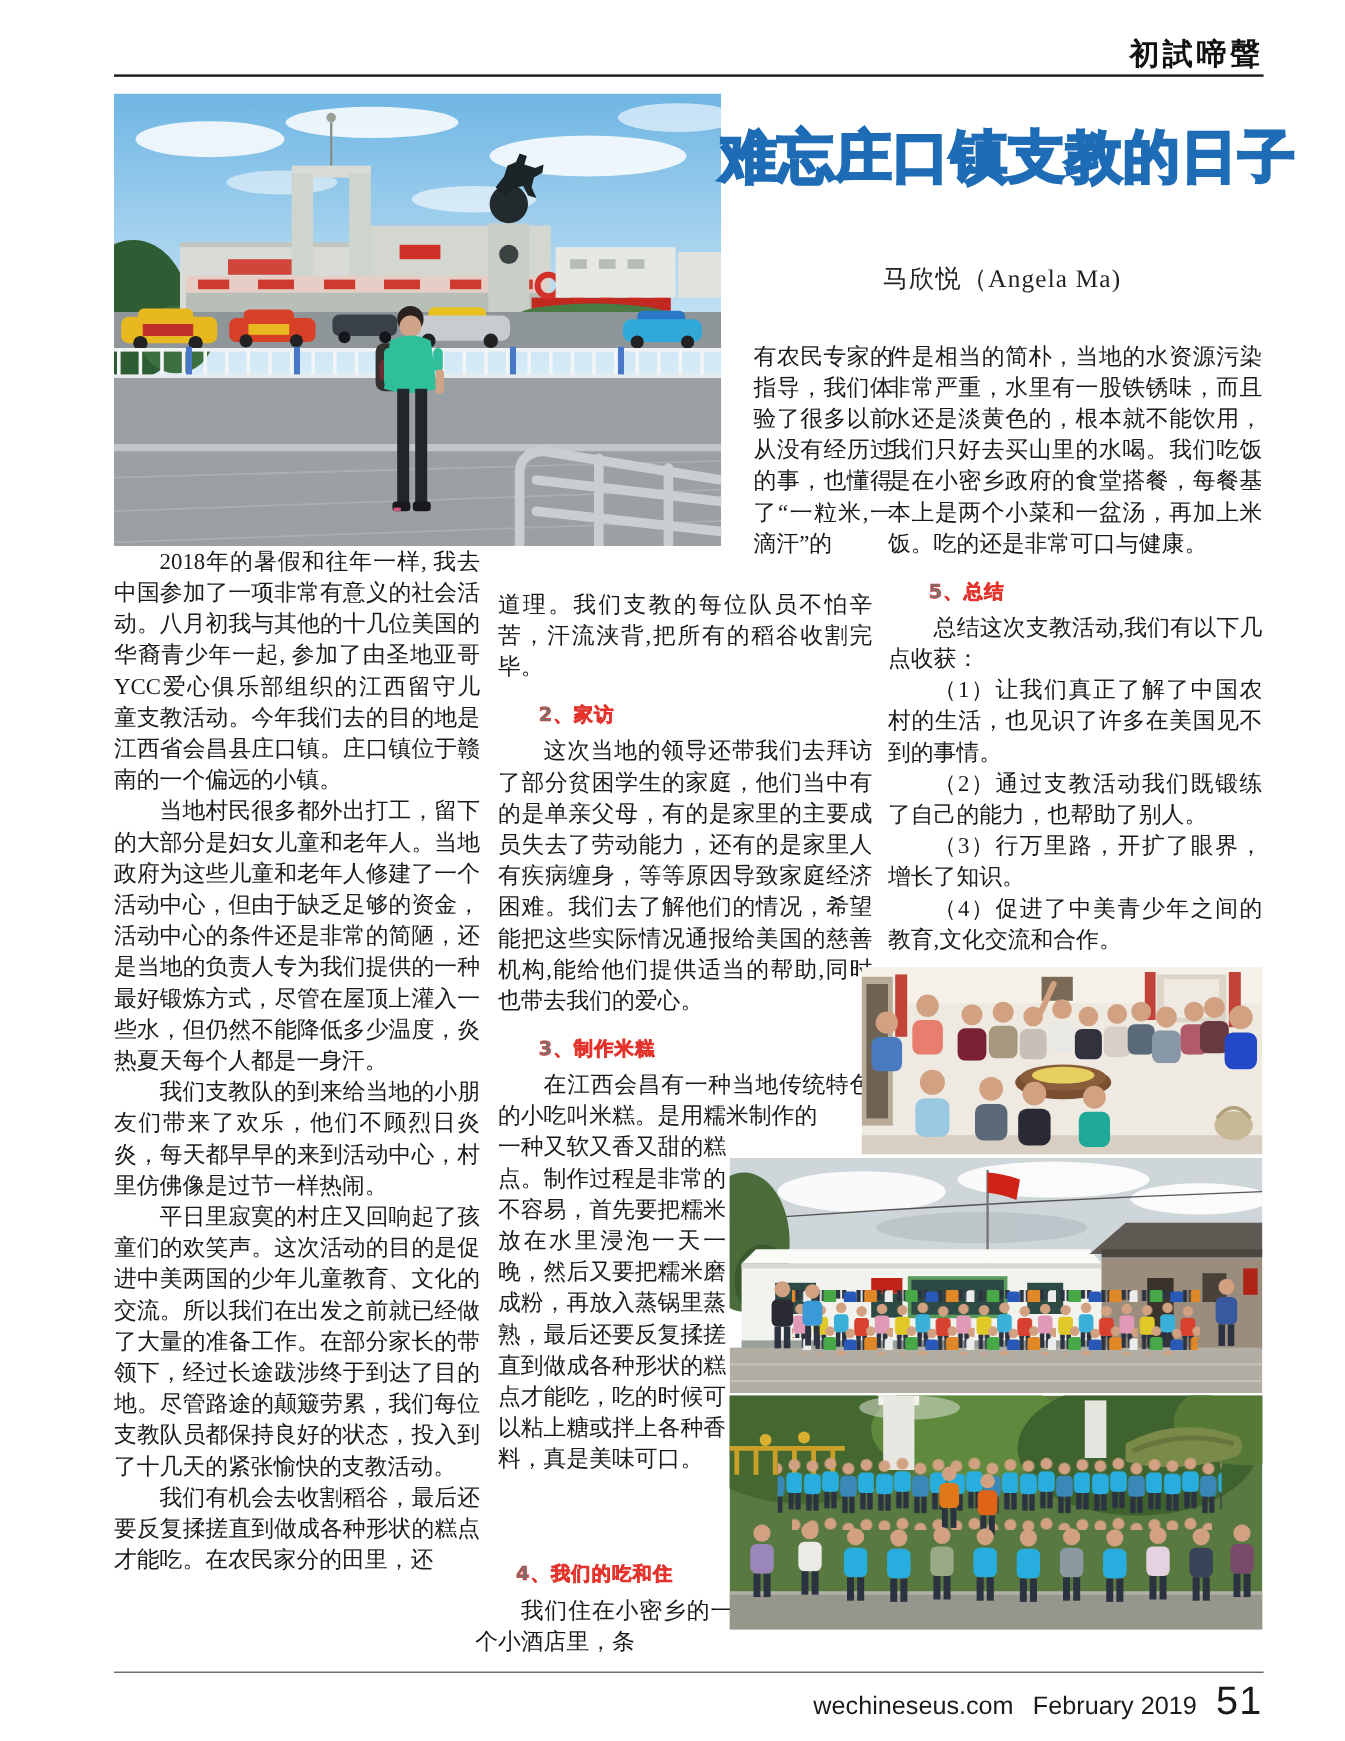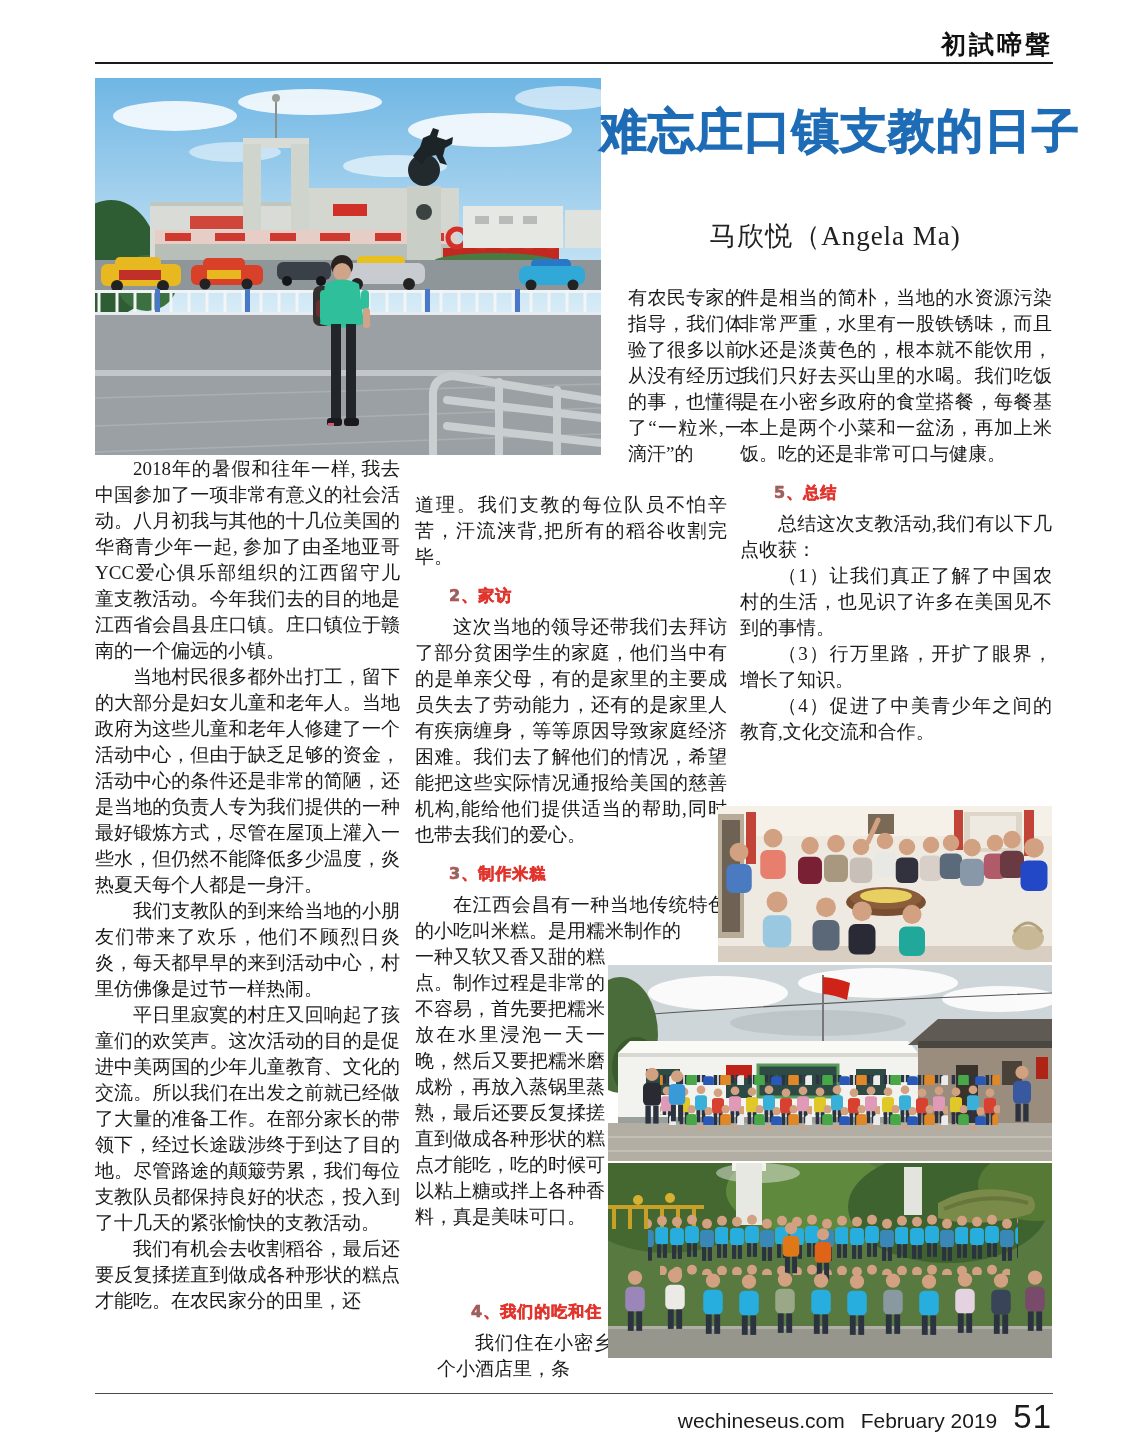--- a/index.html
+++ b/index.html
@@ -2,36 +2,36 @@
 <html><head>
 <meta charset="utf-8">
 <style>
   html,body{margin:0;padding:0;background:#9a9a9a;}
   .page{position:relative;width:1121px;height:1451px;background:#ffffff;overflow:hidden;
         font-family:"Liberation Serif","DejaVu Serif",serif;color:#1a1a1a;}
   .masthead{position:absolute;top:28px;right:68px;font-size:25px;font-weight:900;
             letter-spacing:3px;color:#111;text-align:center;}
   .masthead-rule{position:absolute;left:95px;top:62px;width:958px;height:2px;background:#1a1a1a;}
   .title{position:absolute;left:600px;top:100px;width:468px;margin:0;text-align:center;
-         font-family:"DejaVu Sans","Liberation Sans",sans-serif;font-weight:400;
+         font-family:"DejaVu Sans","Liberation Sans",sans-serif;font-weight:700;
          font-size:47px;color:#1e6cb5;-webkit-text-stroke:2.5px #1e6cb5;letter-spacing:1px;
          white-space:nowrap;}
   .author{position:absolute;left:605px;top:218px;width:460px;text-align:center;
-          font-size:27px;letter-spacing:1px;color:#222;}
+          font-size:21px;letter-spacing:1px;color:#222;}
   .col,.block{position:absolute;font-size:19px;line-height:26px;text-align:justify;}
   .col p,.block p{margin:0;text-indent:2em;}
   .col p.noindent,.block p.noindent{text-indent:0;}
   .red{margin:14px 0 6px 0;padding-left:34px;font-family:"DejaVu Sans","Liberation Sans",sans-serif;
        font-size:16px;line-height:24px;font-weight:900;color:#737373;
        -webkit-text-stroke:.6px #e5322a;letter-spacing:1px;text-indent:0;text-align:left;}
   .col1{left:95px;top:456px;width:305px;}
   .colA{left:628px;top:285px;width:116px;}
   .colB{left:415px;top:492px;width:312px;}
   .colC{left:415px;top:944px;width:190px;}
-  .colD{left:437px;top:1286px;width:215px;}
+  .colD{left:396px;top:1286px;width:215px;}
   .col3{left:740px;top:285px;width:312px;}
   figure{margin:0;padding:0;position:absolute;}
   figure svg{display:block;}
   .photo1{left:95px;top:78px;}
   .photo2{left:718px;top:806px;}
   .photo3{left:608px;top:965px;}
   .photo4{left:608px;top:1163px;}
   .footer-rule{position:absolute;left:95px;top:1393px;width:958px;height:1px;background:#4a4a4a;}
   .footer{position:absolute;right:69px;top:1398px;display:flex;align-items:baseline;gap:16px;
           font-family:"Liberation Sans","DejaVu Sans",sans-serif;color:#1a1a1a;}
@@ -262,20 +262,21 @@
   <div class="block colD">
     <h2 class="red">4、我们的吃和住</h2>
     <p>我们住在小密乡的一个小酒店里，条</p>
   </div>
 
   <div class="col col3">
     <p class="noindent">件是相当的简朴，当地的水资源污染非常严重，水里有一股铁锈味，而且水还是淡黄色的，根本就不能饮用，我们只好去买山里的水喝。我们吃饭是在小密乡政府的食堂搭餐，每餐基本上是两个小菜和一盆汤，再加上米饭。吃的还是非常可口与健康。</p>
     <h2 class="red">5、总结</h2>
     <p>总结这次支教活动,我们有以下几点收获：</p>
     <p>（1）让我们真正了解了中国农村的生活，也见识了许多在美国见不到的事情。</p>
+    <p>（2）通过支教活动我们既锻练了自己的能力，也帮助了别人。</p>
     <p>（3）行万里路，开扩了眼界，增长了知识。</p>
     <p>（4）促进了中美青少年之间的教育,文化交流和合作。</p>
   </div>
 
   <figure class="photo2">
     <svg width="334" height="156" viewBox="0 0 334 156">
       <rect width="334" height="156" fill="#efeae1"></rect>
       <rect width="334" height="30" fill="#f5f1e9"></rect>
       <rect y="140" width="334" height="16" fill="#d8cfc2"></rect>
       <g>

